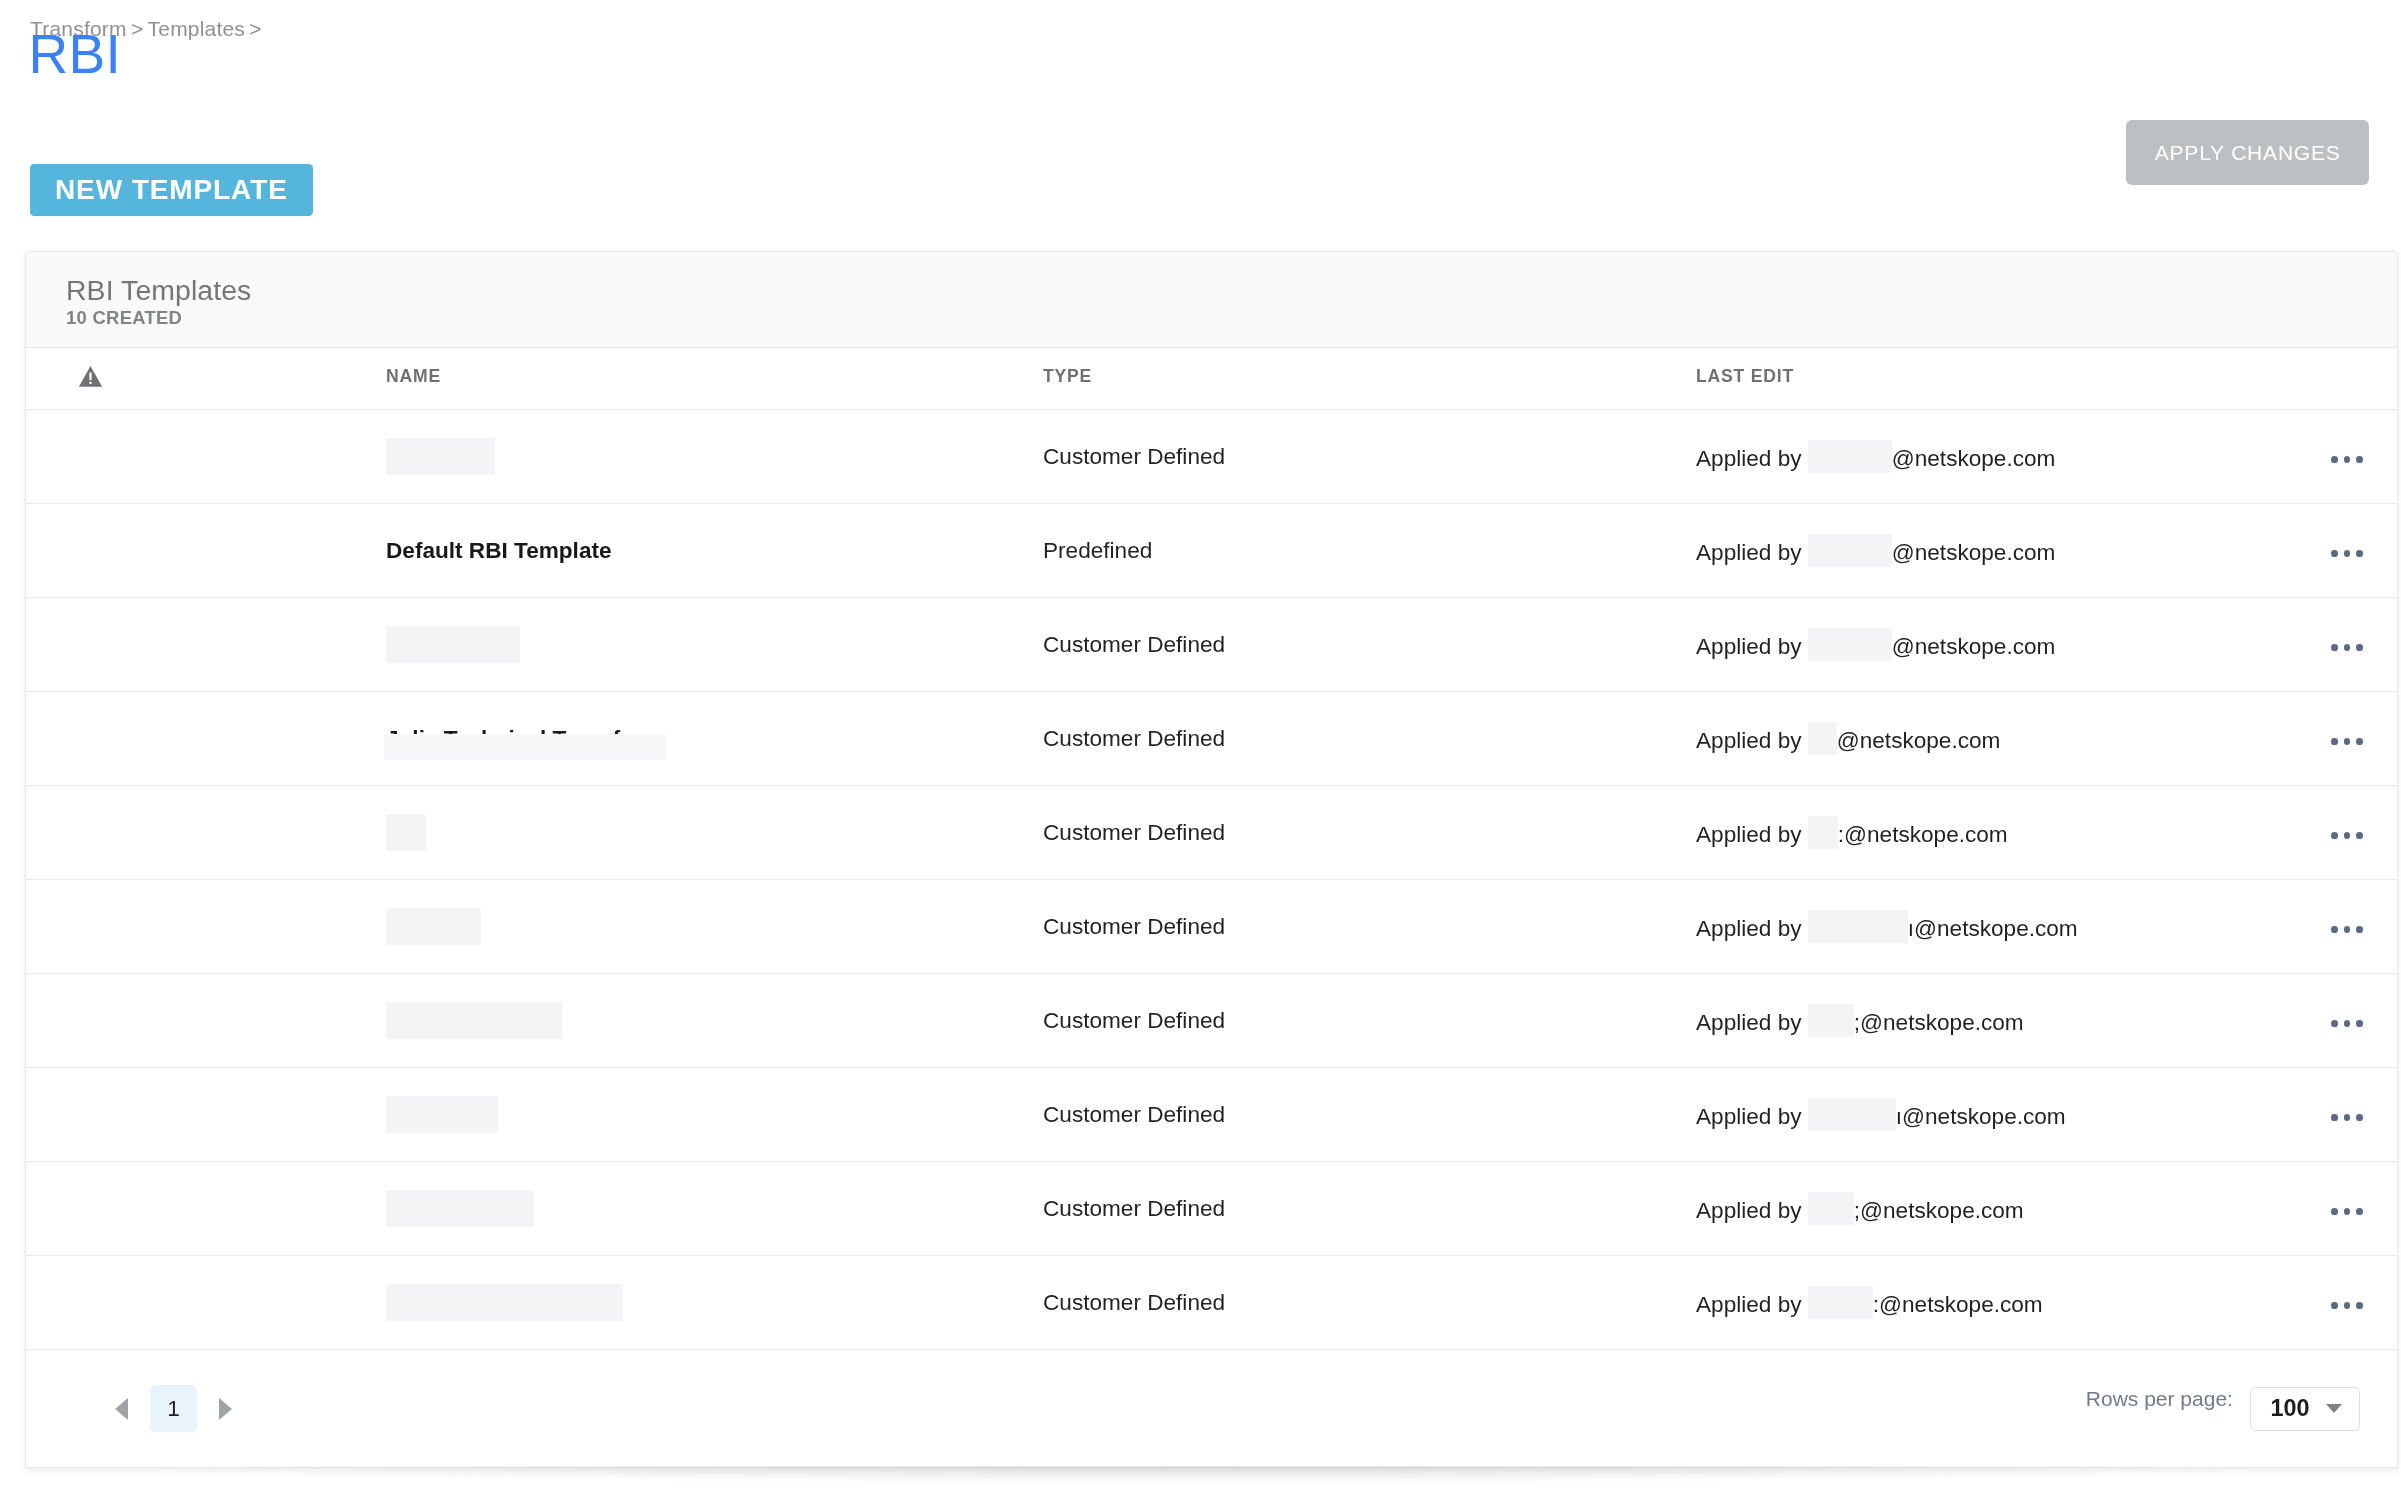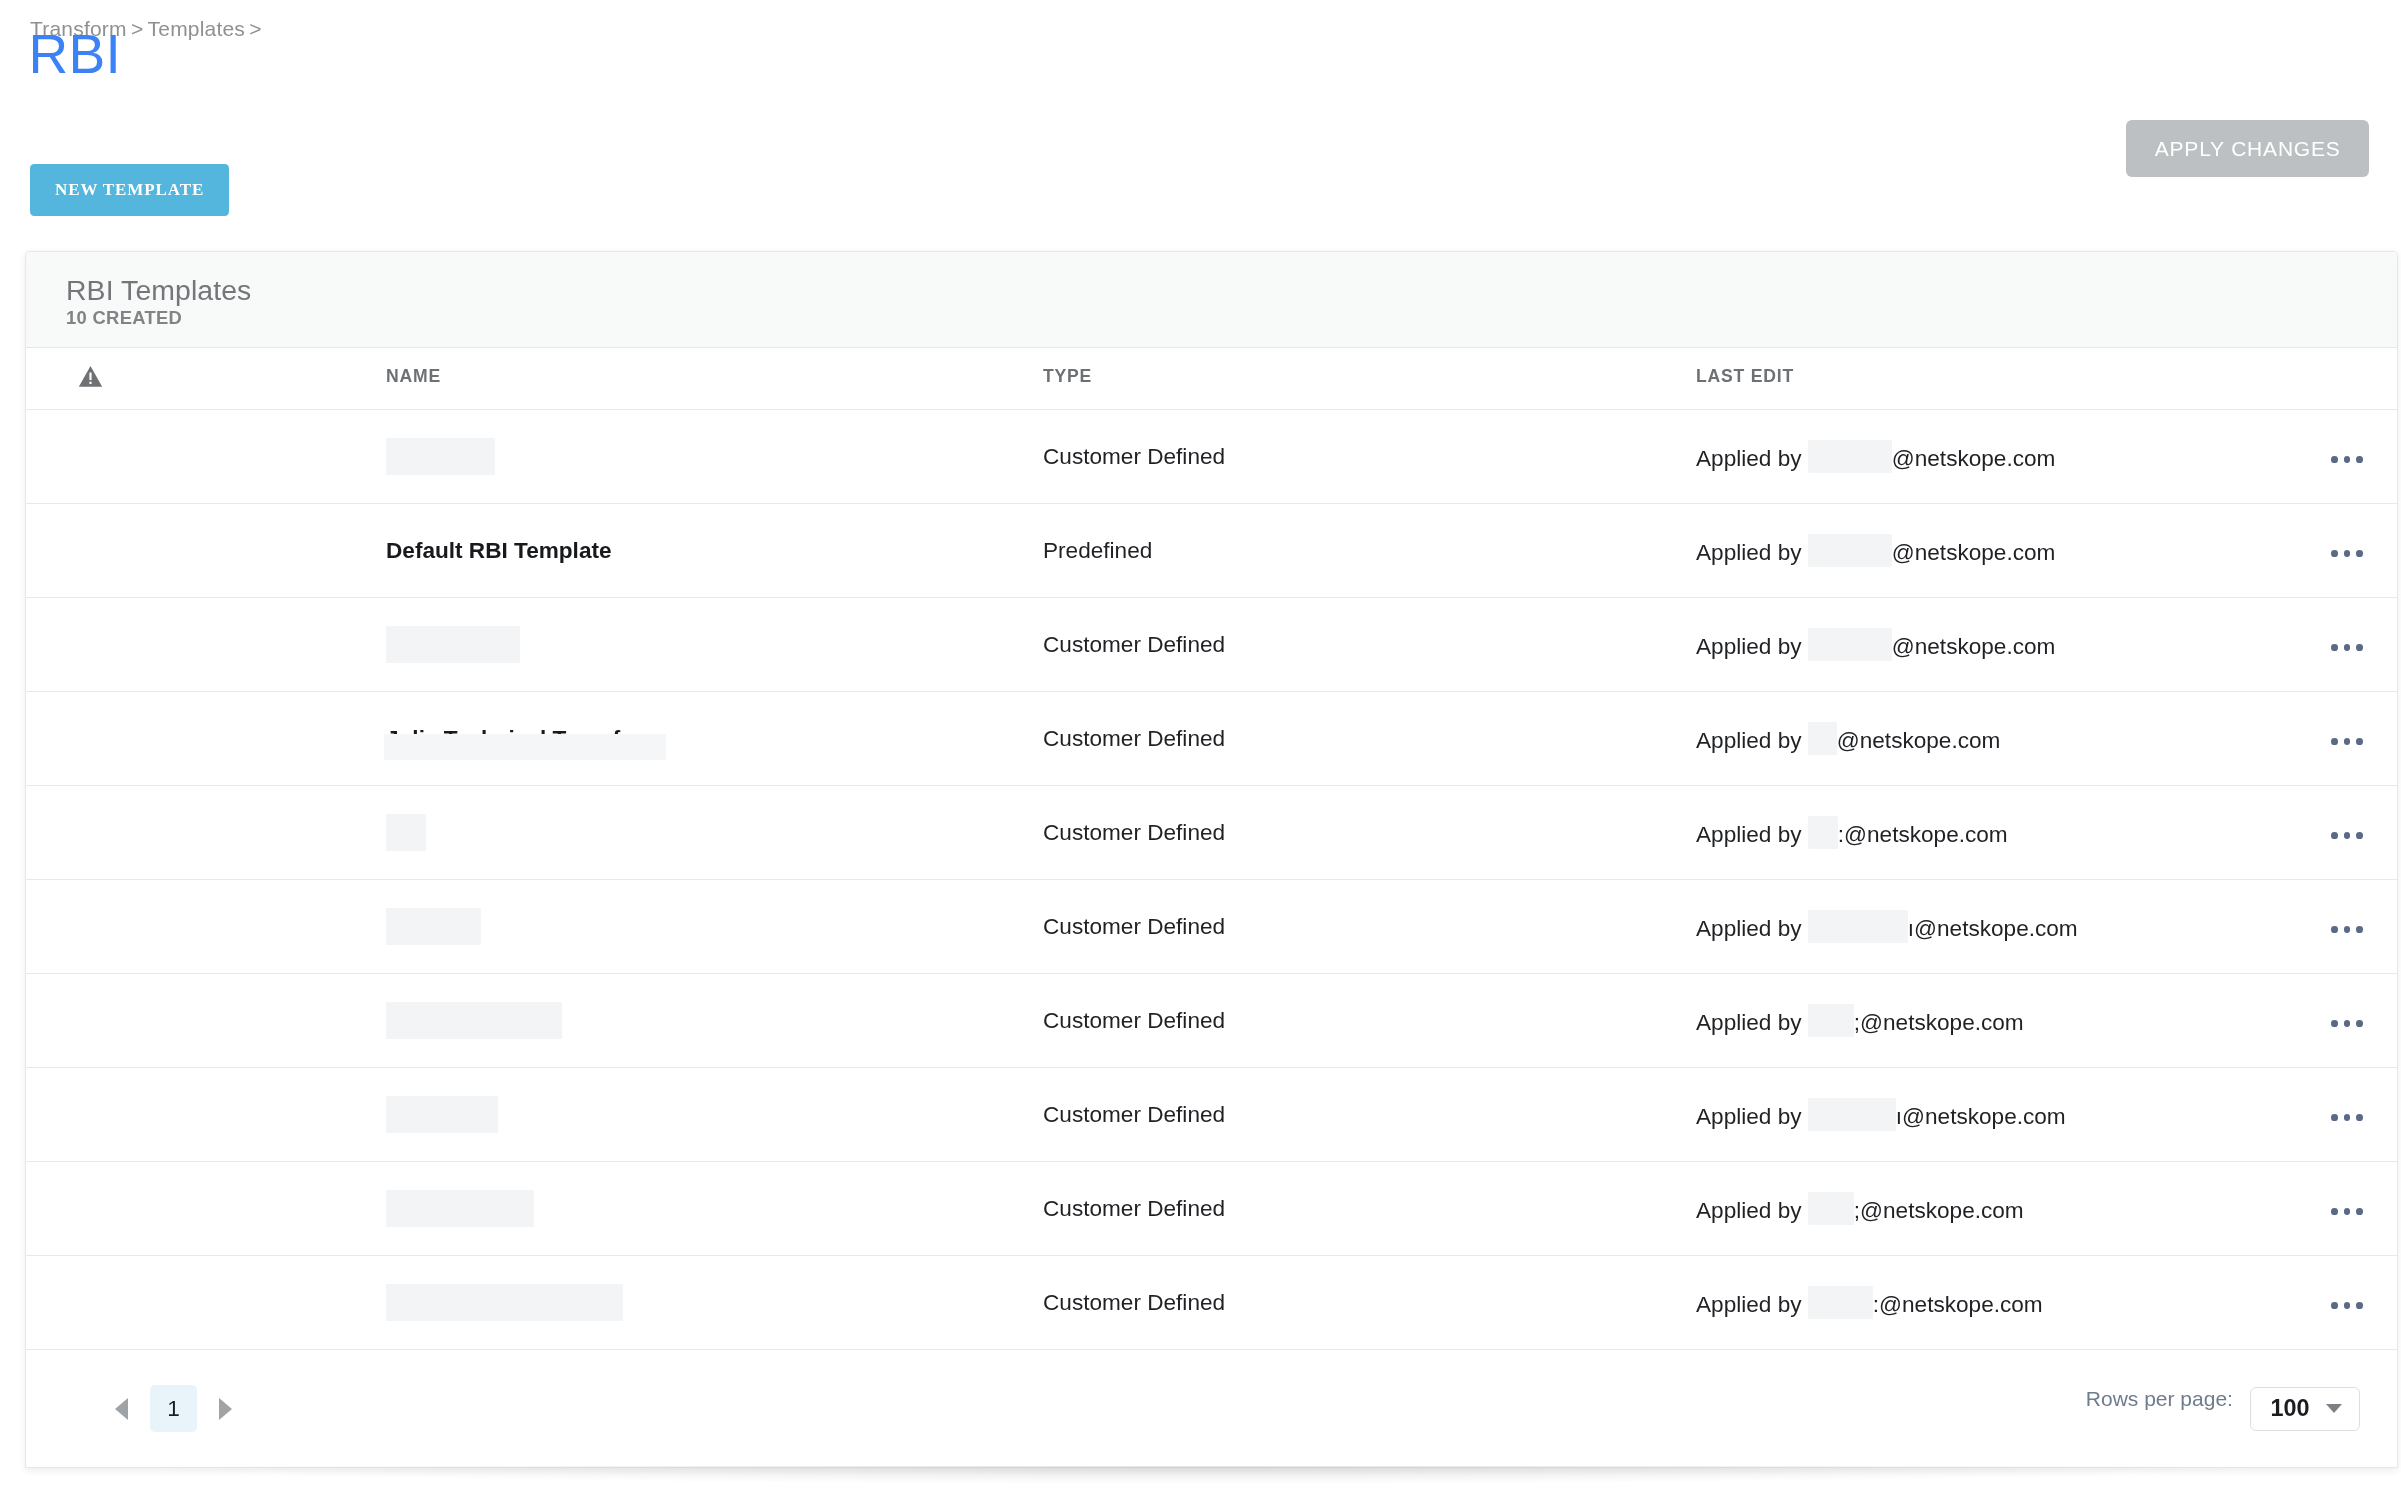--- a/index.html
+++ b/index.html
@@ -48,33 +48,33 @@
     top: 164px;
     height: 52px;
     padding: 0 25px;
     display: flex;
     align-items: center;
     justify-content: center;
     background: #54b6dd;
     border: none;
     border-radius: 4.2px;
     color: #ffffff;
-    font-size: 17px;
+    font-size: 28px;
     font-weight: 600;
     letter-spacing: 0.9px;
     cursor: pointer;
-    font-family: Liberation Serif, serif;
+    font-family: Liberation Sans, sans-serif;
   }
 
   
   .apply-changes-btn {
     position: absolute;
     right: 32px;
     top: 120px;
-    height: 57px;
+    height: 65px;
     padding: 0 28.4px;
     display: flex;
     align-items: center;
     justify-content: center;
     background: #bdc0c2;
     border: none;
     border-radius: 5.9px;
     color: #ffffff;
     font-size: 21px;
     font-weight: 500;

